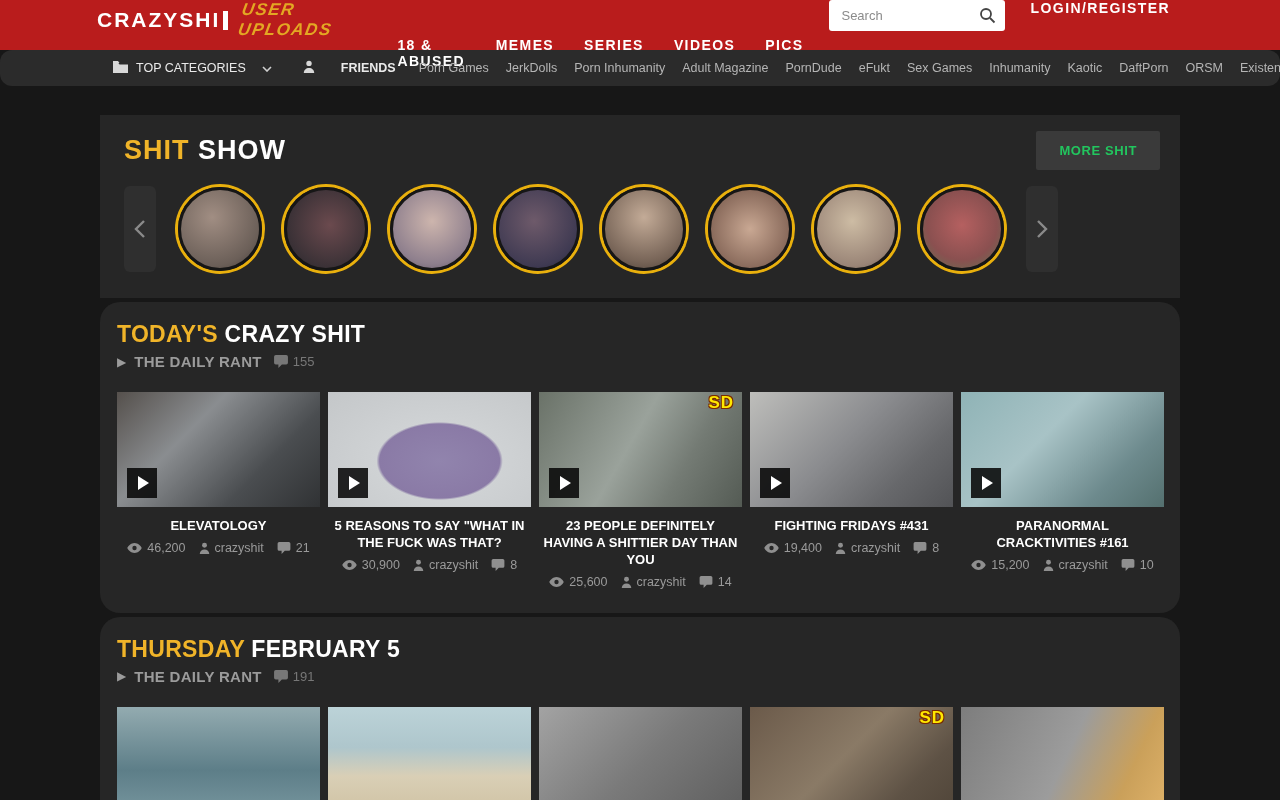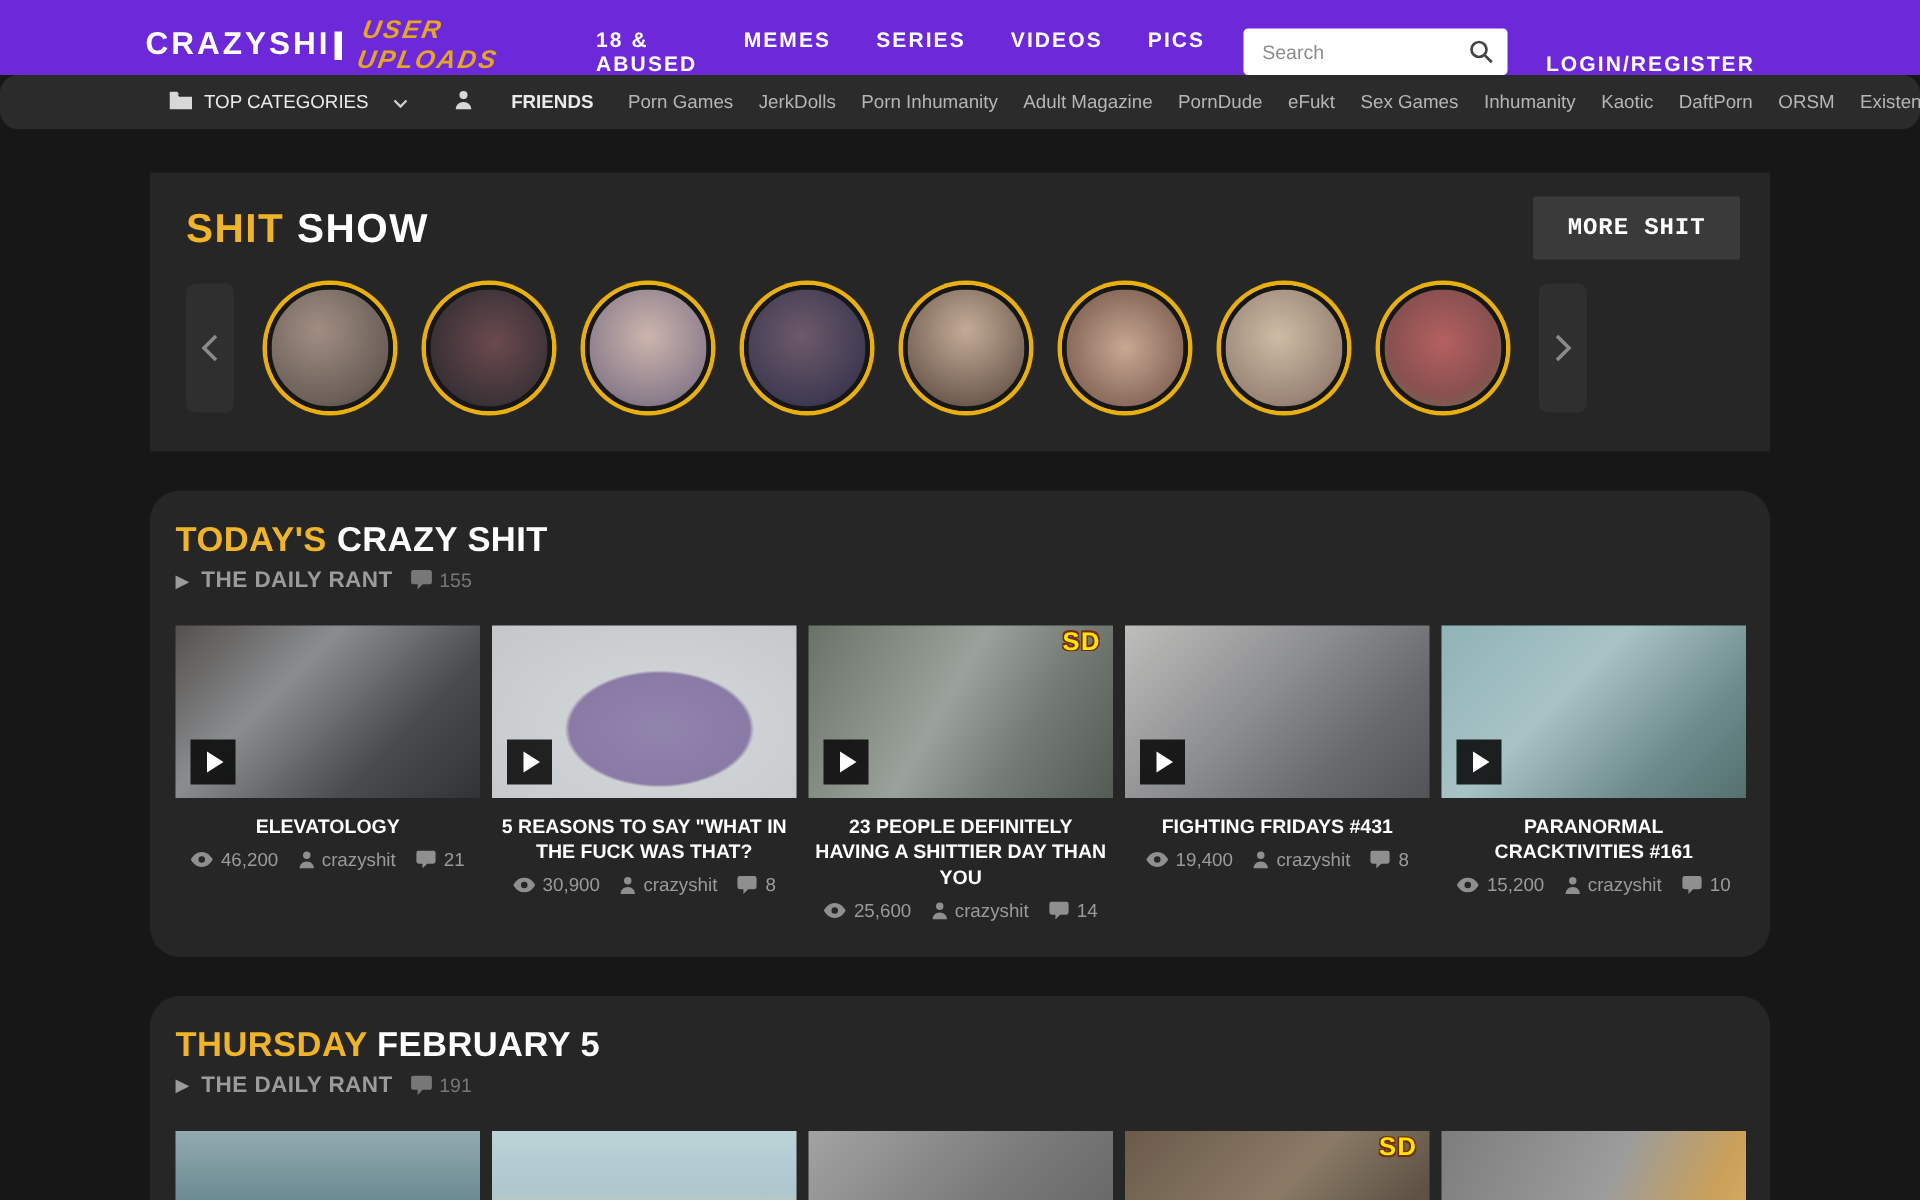--- a/index.html
+++ b/index.html
@@ -7,22 +7,22 @@
   body {
     width:1280px; height:800px; overflow:hidden;
     background:#171717;
     font-family:"Liberation Sans", sans-serif;
     -webkit-font-smoothing:antialiased;
   }
   a { text-decoration:none; }
 
   
   .topbar {
-    height:50px; background:#6d28d9;
-    display:flex; align-items:flex-end;
+    height:50px; background:#b91c1c;
+    display:flex; align-items:flex-start;
     padding:0 110px 0 97px; gap:26px;
   }
   .logo { display:flex; align-items:center; gap:12px; cursor:pointer; }
   .logo-main {
     color:#fff; font-weight:800; font-size:21px; letter-spacing:2px;
     display:flex; align-items:center;
   }
   .logo-cursor { display:inline-block; width:5px; height:19px; background:#fff; margin-left:3px; }
   .logo-tag {
     color:#e3a723; font-style:italic; font-weight:700; font-size:17px;
@@ -56,23 +56,23 @@
   
   .section { width:1080px; margin:0 auto; background:#262626; }
 
   
   .show-section { margin-top:29px; padding:16px 20px 26px 24px; }
   .show-head { display:flex; align-items:center; justify-content:space-between; }
   .show-title { font-size:27px; font-weight:800; letter-spacing:1px; }
   .t-accent { color:#f0b429; }
   .t-rest { color:#fff; }
   .more-btn {
-    background:#3a3a3a; color:#ffffff; border:0; border-radius:2px;
-    font-size:16px; font-weight:700; letter-spacing:.6px;
-    padding:12px 23px; cursor:pointer; font-family:Liberation Mono, monospace;
+    background:#3a3a3a; color:#22c55e; border:0; border-radius:2px;
+    font-size:13px; font-weight:700; letter-spacing:.6px;
+    padding:12px 23px; cursor:pointer; font-family:Liberation Sans, sans-serif;
   }
   .carousel { display:flex; align-items:center; gap:22px; margin-top:16px; }
   .car-arrow {
     width:32px; height:86px; background:#2f2f2f; border-radius:6px;
     display:flex; align-items:center; justify-content:center; cursor:pointer;
     flex:0 0 auto;
   }
   .story {
     width:84px; height:84px; border-radius:50%;
     border:3px solid #161616; box-shadow:0 0 0 3px #e9b00d;
@@ -81,21 +81,21 @@
   .s1{background:radial-gradient(circle at 40% 35%,#a18e83,#6b5f58 70%,#423a35);}
   .s2{background:radial-gradient(circle at 55% 45%,#6b4a4e,#3a3136 70%,#241f22);}
   .s3{background:radial-gradient(circle at 50% 40%,#cdb5ad,#8e7f8d 70%,#5c5260);}
   .s4{background:radial-gradient(circle at 45% 40%,#6e5a6a,#3f3a52 70%,#262338);}
   .s5{background:radial-gradient(circle at 50% 35%,#c3ab97,#776457 70%,#4a3e36);}
   .s6{background:radial-gradient(circle at 50% 50%,#c9a893,#8a6b5c 70%,#55423a);}
   .s7{background:radial-gradient(circle at 45% 40%,#cdbca4,#9a8577 70%,#665749);}
   .s8{background:radial-gradient(circle at 50% 45%,#b56060,#8a5050 60%,#5f7351);}
 
   
-  .day-section { margin-top:26px; padding:19px 15px 24px 17px;border-radius:20px; }
+  .day-section { margin-top:4px; padding:19px 15px 24px 17px;border-radius:20px; }
   .sec-title { font-size:23px; font-weight:800; letter-spacing:.3px; }
   .rant { display:flex; align-items:center; gap:8px; margin-top:5px; cursor:pointer; }
   .rant-tri { color:#9b9b9b; font-size:12px; }
   .rant-label { color:#9b9b9b; font-weight:700; font-size:15px; letter-spacing:.3px; }
   .rant-count { color:#777; font-size:13px; display:flex; align-items:center; gap:5px; margin-left:4px; }
 
   .cards { display:flex; gap:8px; margin-top:22px; }
   .card { width:203px; cursor:pointer; }
   .thumb { height:115px; position:relative; }
   .play {

